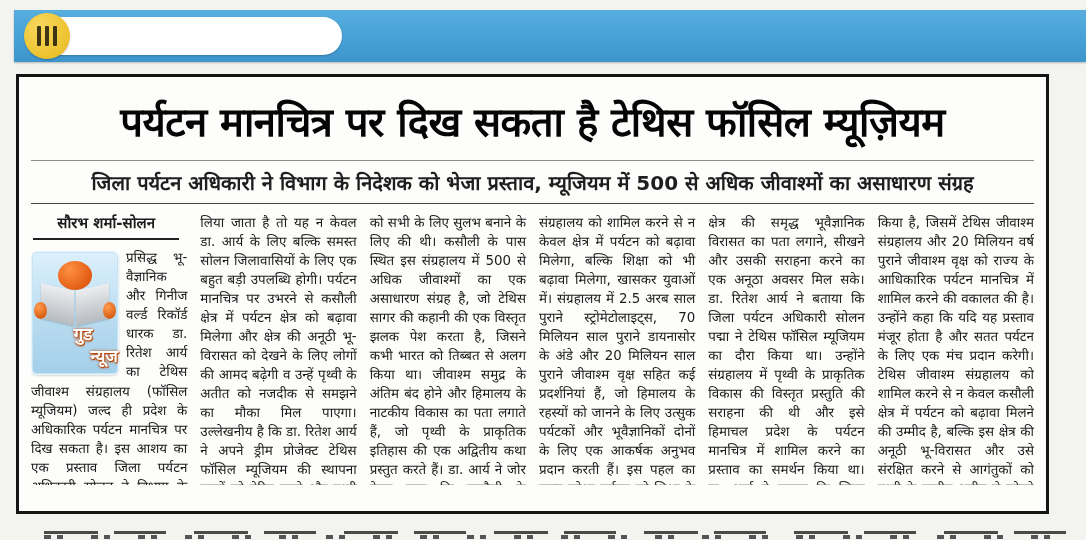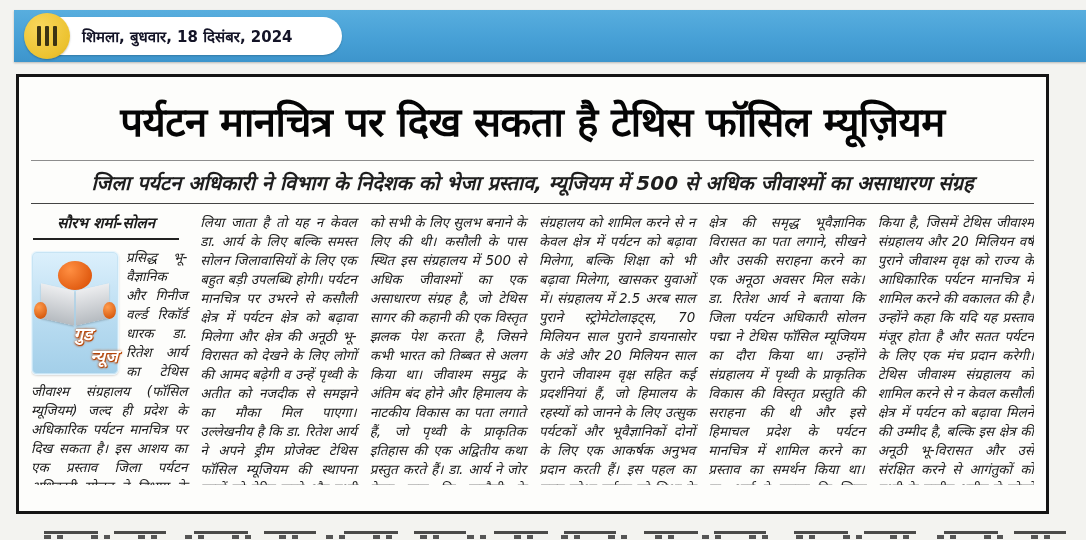--- a/index.html
+++ b/index.html
@@ -43,25 +43,24 @@
     margin:0;padding:16px 0 12px;
     font-size:40px;font-weight:bold;text-align:center;white-space:nowrap;
     color:#050505;letter-spacing:-.5px;
   }
   .rule{border:0;border-top:1px solid #8d8d8d;margin:0;}
   .rule.dark{border-top:1.5px solid #444;}
   .subheadline{
     margin:0;padding:8px 0 7px;
     font-size:20px;font-weight:bold;text-align:center;white-space:nowrap;
     color:#1e1e1e;
-    font-style:italic;
   }
   
   .columns{
-    display:flex;gap:13px;margin-top:9px;height:272px;overflow:hidden;font-style:italic;
+    display:flex;gap:13px;margin-top:9px;height:272px;overflow:hidden;
   }
   .col{flex:1 1 0;min-width:0;font-size:13.4px;line-height:1.42;text-align:justify;}
   .byline{
     display:block;text-align:center;font-weight:bold;font-size:15px;
     padding-bottom:4px;border-bottom:2px solid #222;margin:0 8px 8px 2px;white-space:nowrap;
   }
   .colflow{overflow:visible;}
   
   .inset-logo{
     float:left;width:86px;height:122px;margin:3px 7px 2px 0;border-radius:6px;
@@ -100,21 +99,20 @@
 
 <div class="page">
 
   <div class="masthead">
     <div class="date-pill">
       <div class="badge">
           <i></i>
           <i></i>
           <i></i>
         </div>
-      <span class="date-text">शिमला, बुधवार, 18 दिसंबर, 2024</span>
     </div>
   </div>
 
   <div class="article">
     <h1 class="headline">पर्यटन मानचित्र पर दिख सकता है टेथिस फॉसिल म्यूज़ियम</h1>
     <div class="rule"></div>
     <h2 class="subheadline">जिला पर्यटन अधिकारी ने विभाग के निदेशक को भेजा प्रस्ताव, म्यूजियम में 500 से अधिक जीवाश्मों का असाधारण संग्रह</h2>
     <div class="rule dark"></div>
 
     <div class="columns">

